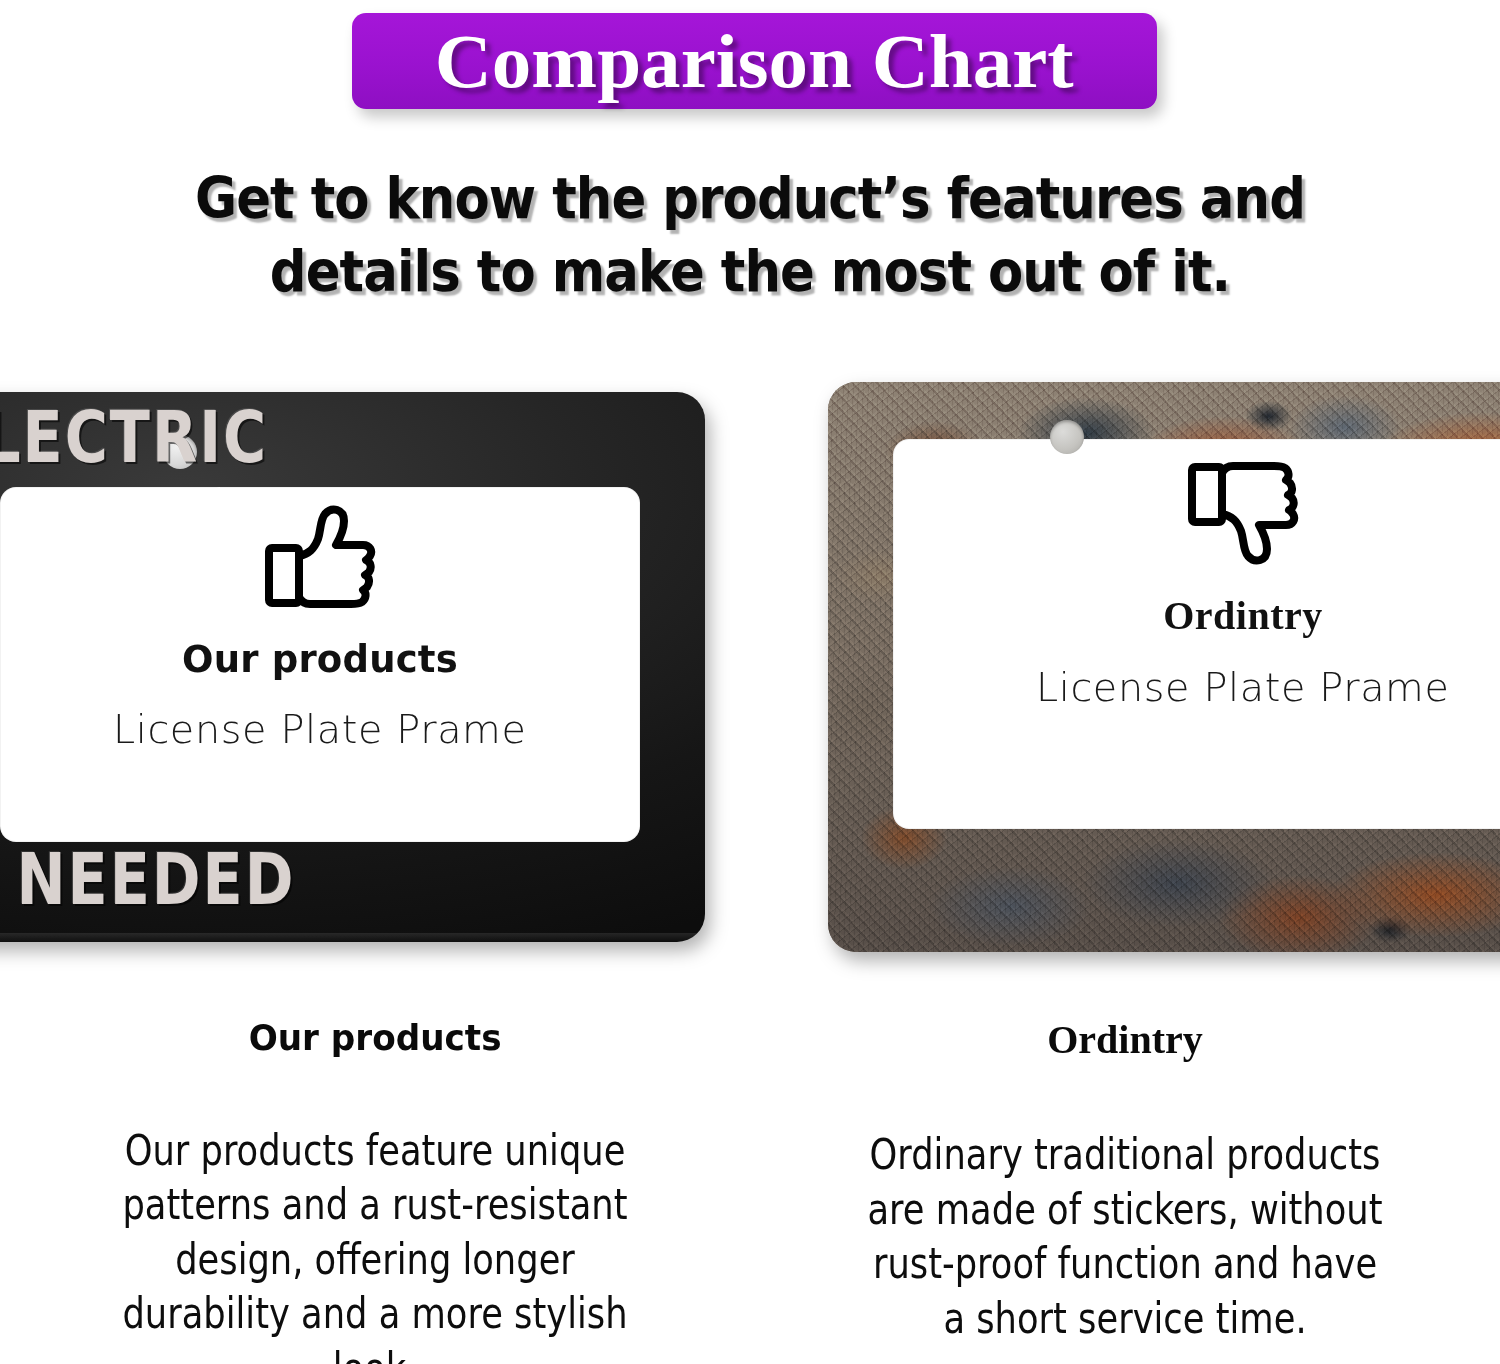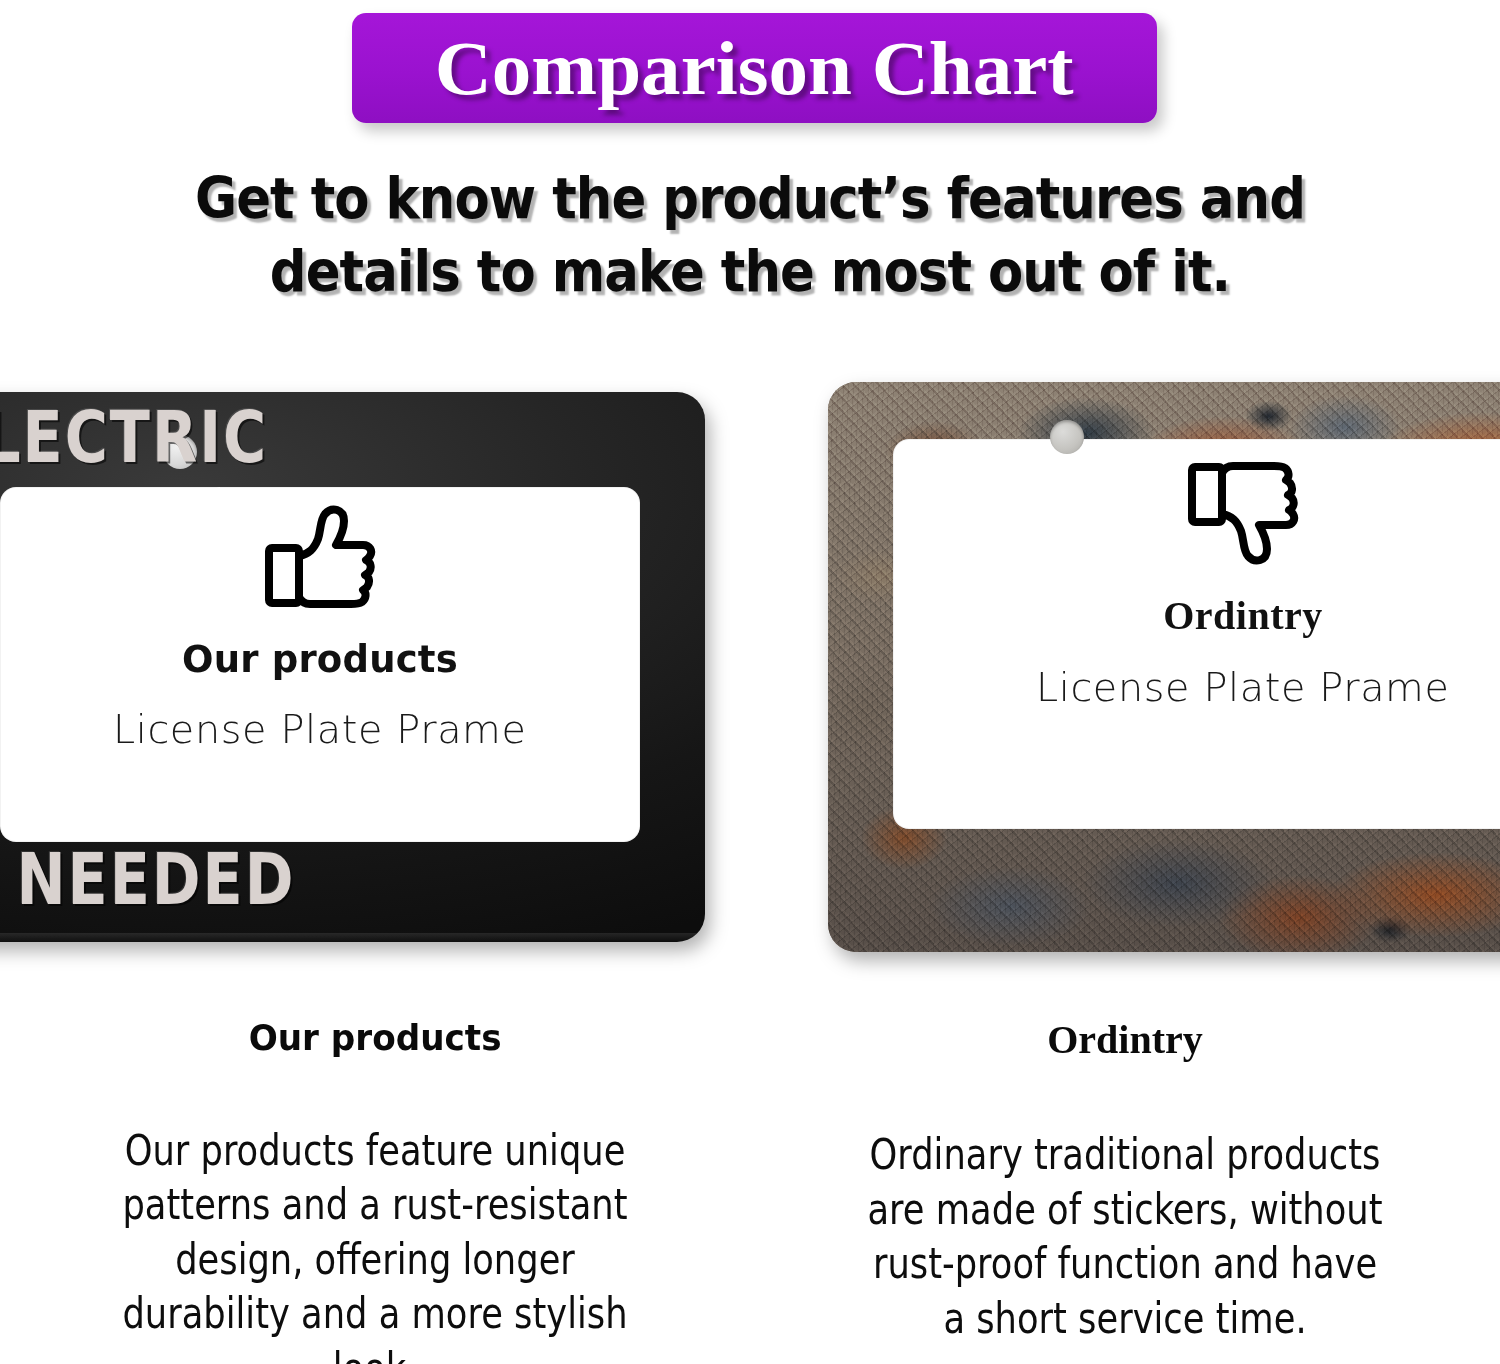--- a/index.html
+++ b/index.html
@@ -5,21 +5,21 @@
   * { margin:0; padding:0; box-sizing:border-box; }
   html,body{ background:#ffffff; }
   body{
     width:1500px; height:1364px; position:relative; overflow:hidden;
     font-family:"Liberation Sans", sans-serif; color:#000;
     -webkit-font-smoothing:antialiased;
   }
 
   
   #title-banner{
-    position:absolute; left:352px; top:13px; width:805px; height:110px;
+    position:absolute; left:352px; top:13px; width:805px; height:96px;
     background:linear-gradient(180deg,#a516d8 0%,#9a12cf 55%,#8e0fc2 100%);
     border-radius:14px;
     box-shadow:6px 8px 14px rgba(0,0,0,.22);
     display:flex; align-items:center; justify-content:center;
   }
   #title-banner .txt{
     font-family:"Liberation Serif", serif;
     font-weight:bold;
     font-size:76px;
     letter-spacing:0px;

